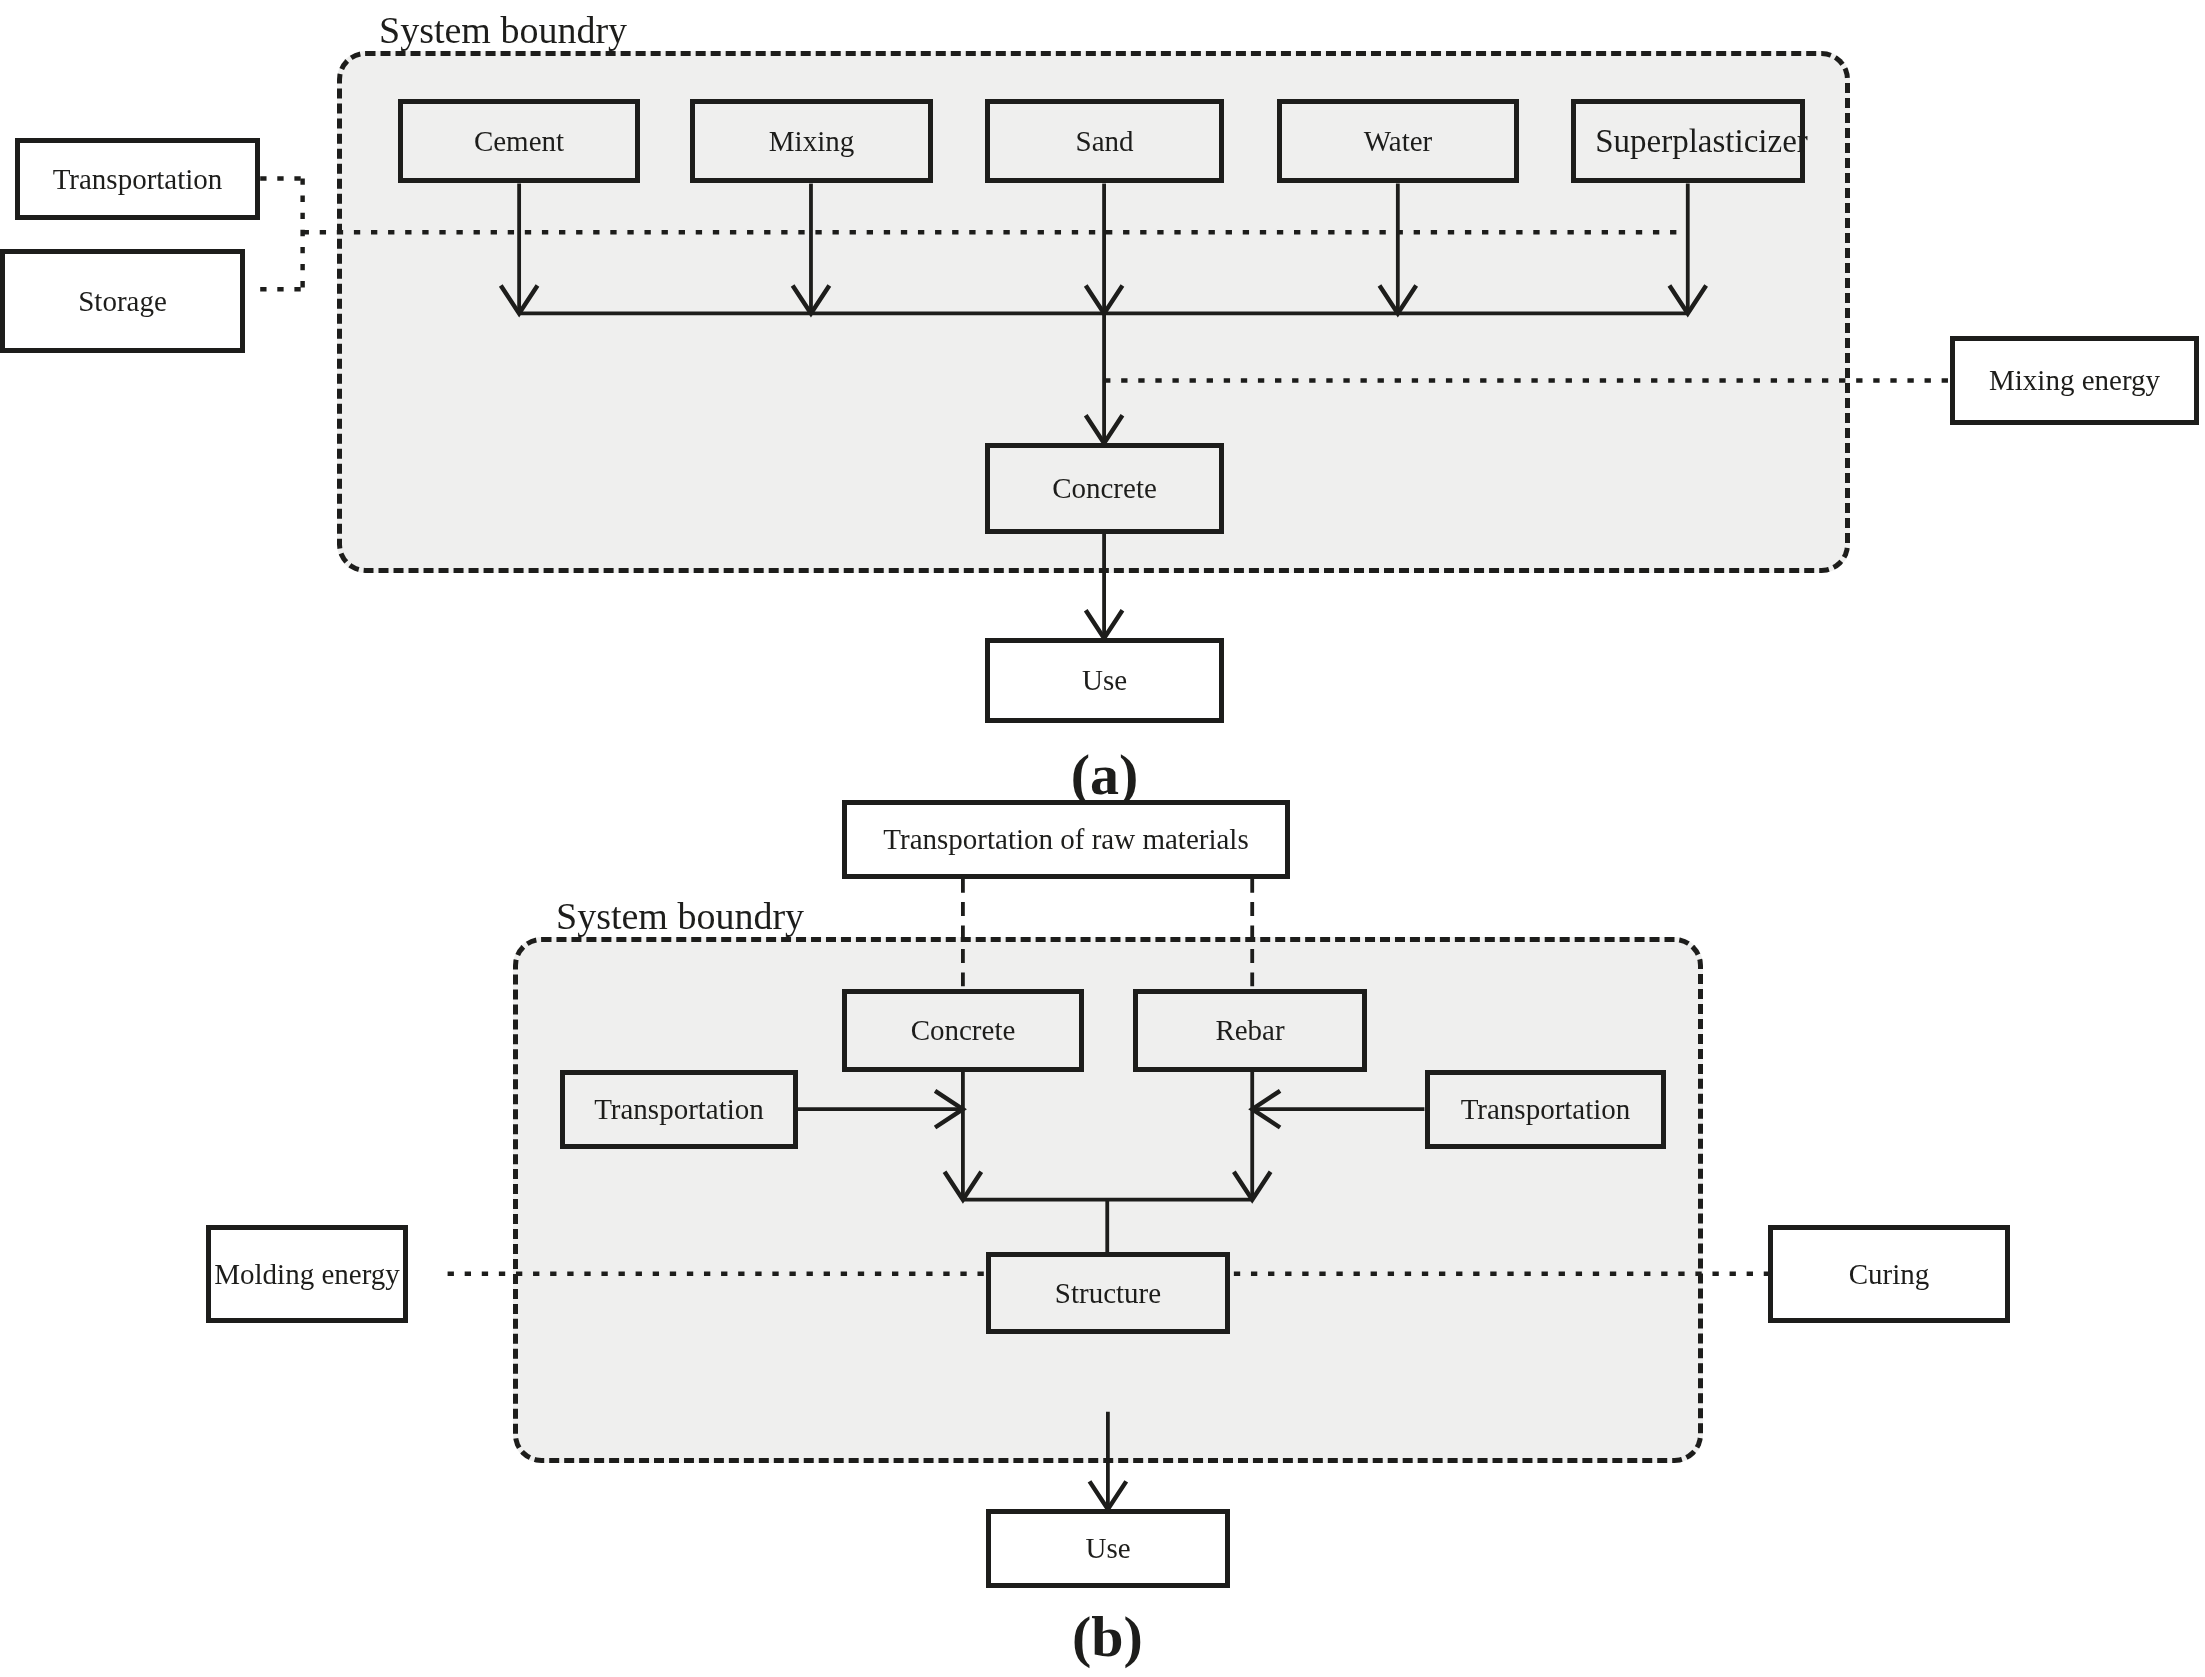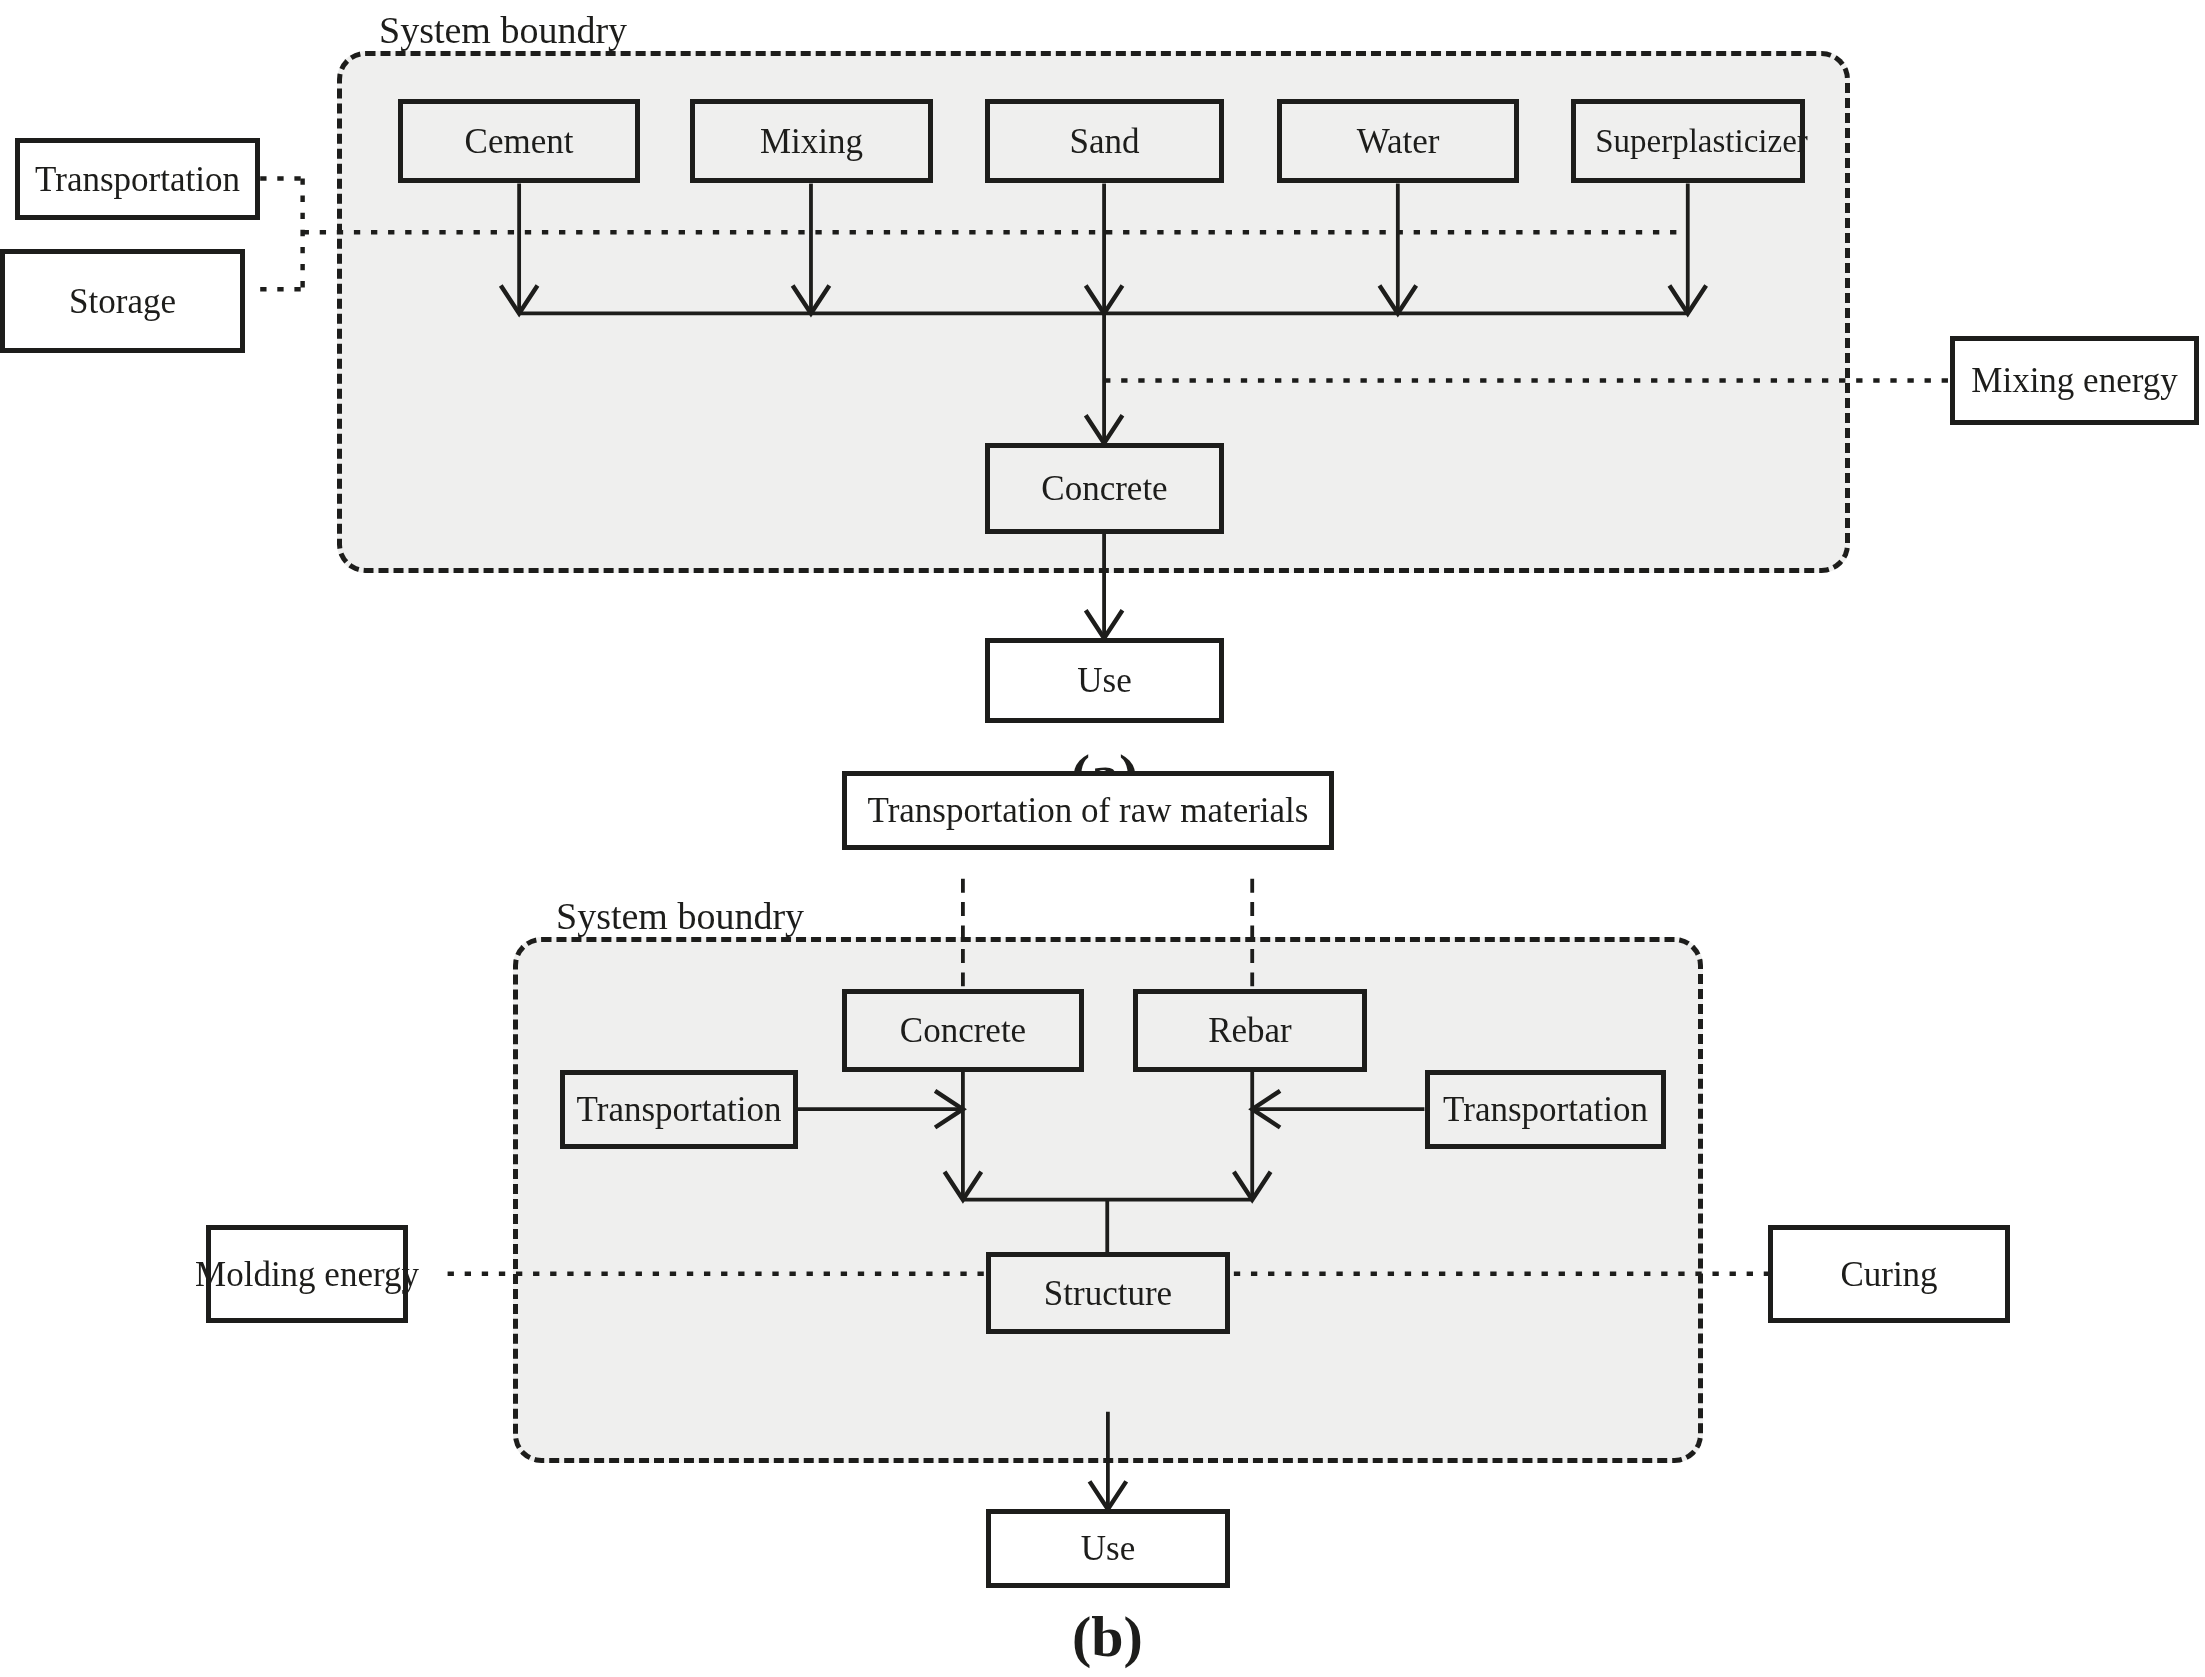--- a/index.html
+++ b/index.html
@@ -26,21 +26,21 @@
     pointer-events: none;
   }
   .node {
     position: absolute;
     box-sizing: border-box;
     border: 5px solid #1d1d1b;
     background: #ffffff;
     display: flex;
     align-items: center;
     justify-content: center;
-    font-size: 35px;
+    font-size: 29px;
     line-height: 1;
     white-space: nowrap;
     text-align: center;
   }
   .node.inside { background: #efefee; }
   .flabel {
     position: absolute;
     font-size: 38px;
     line-height: 1;
     white-space: nowrap;
@@ -120,21 +120,21 @@
 
   <div class="node" style="left:15px; top:138px; width:245px; height:82px;">Transportation</div>
   <div class="node" style="left:0; top:249px; width:245px; height:104px;">Storage</div>
   <div class="node" style="left:1950px; top:336px; width:249px; height:89px;">Mixing energy</div>
 
   <div class="node inside" style="left:985px; top:443px; width:239px; height:91px;">Concrete</div>
   <div class="node" style="left:985px; top:638px; width:239px; height:85px;">Use</div>
 
   <div class="caption" style="left:978px; top:746px;">(a)</div>
 
-  <div class="node" style="left:842px; top:771px; width:492px; height:79px;">Transportation of raw materials</div>
+  <div class="node" style="left:842px; top:800px; width:448px; height:79px;">Transportation of raw materials</div>
 
   <div class="flabel" style="left:556px; top:897px;">System boundry</div>
 
   <div class="node inside" style="left:842px; top:989px; width:242px; height:83px;">Concrete</div>
   <div class="node inside" style="left:1133px; top:989px; width:234px; height:83px;text-align:right;">Rebar</div>
 
   <div class="node inside" style="left:560px; top:1070px; width:238px; height:79px;">Transportation</div>
   <div class="node inside" style="left:1425px; top:1070px; width:241px; height:79px;">Transportation</div>
 
   <div class="node" style="left:206px; top:1225px; width:202px; height:98px;">Molding energy</div>

